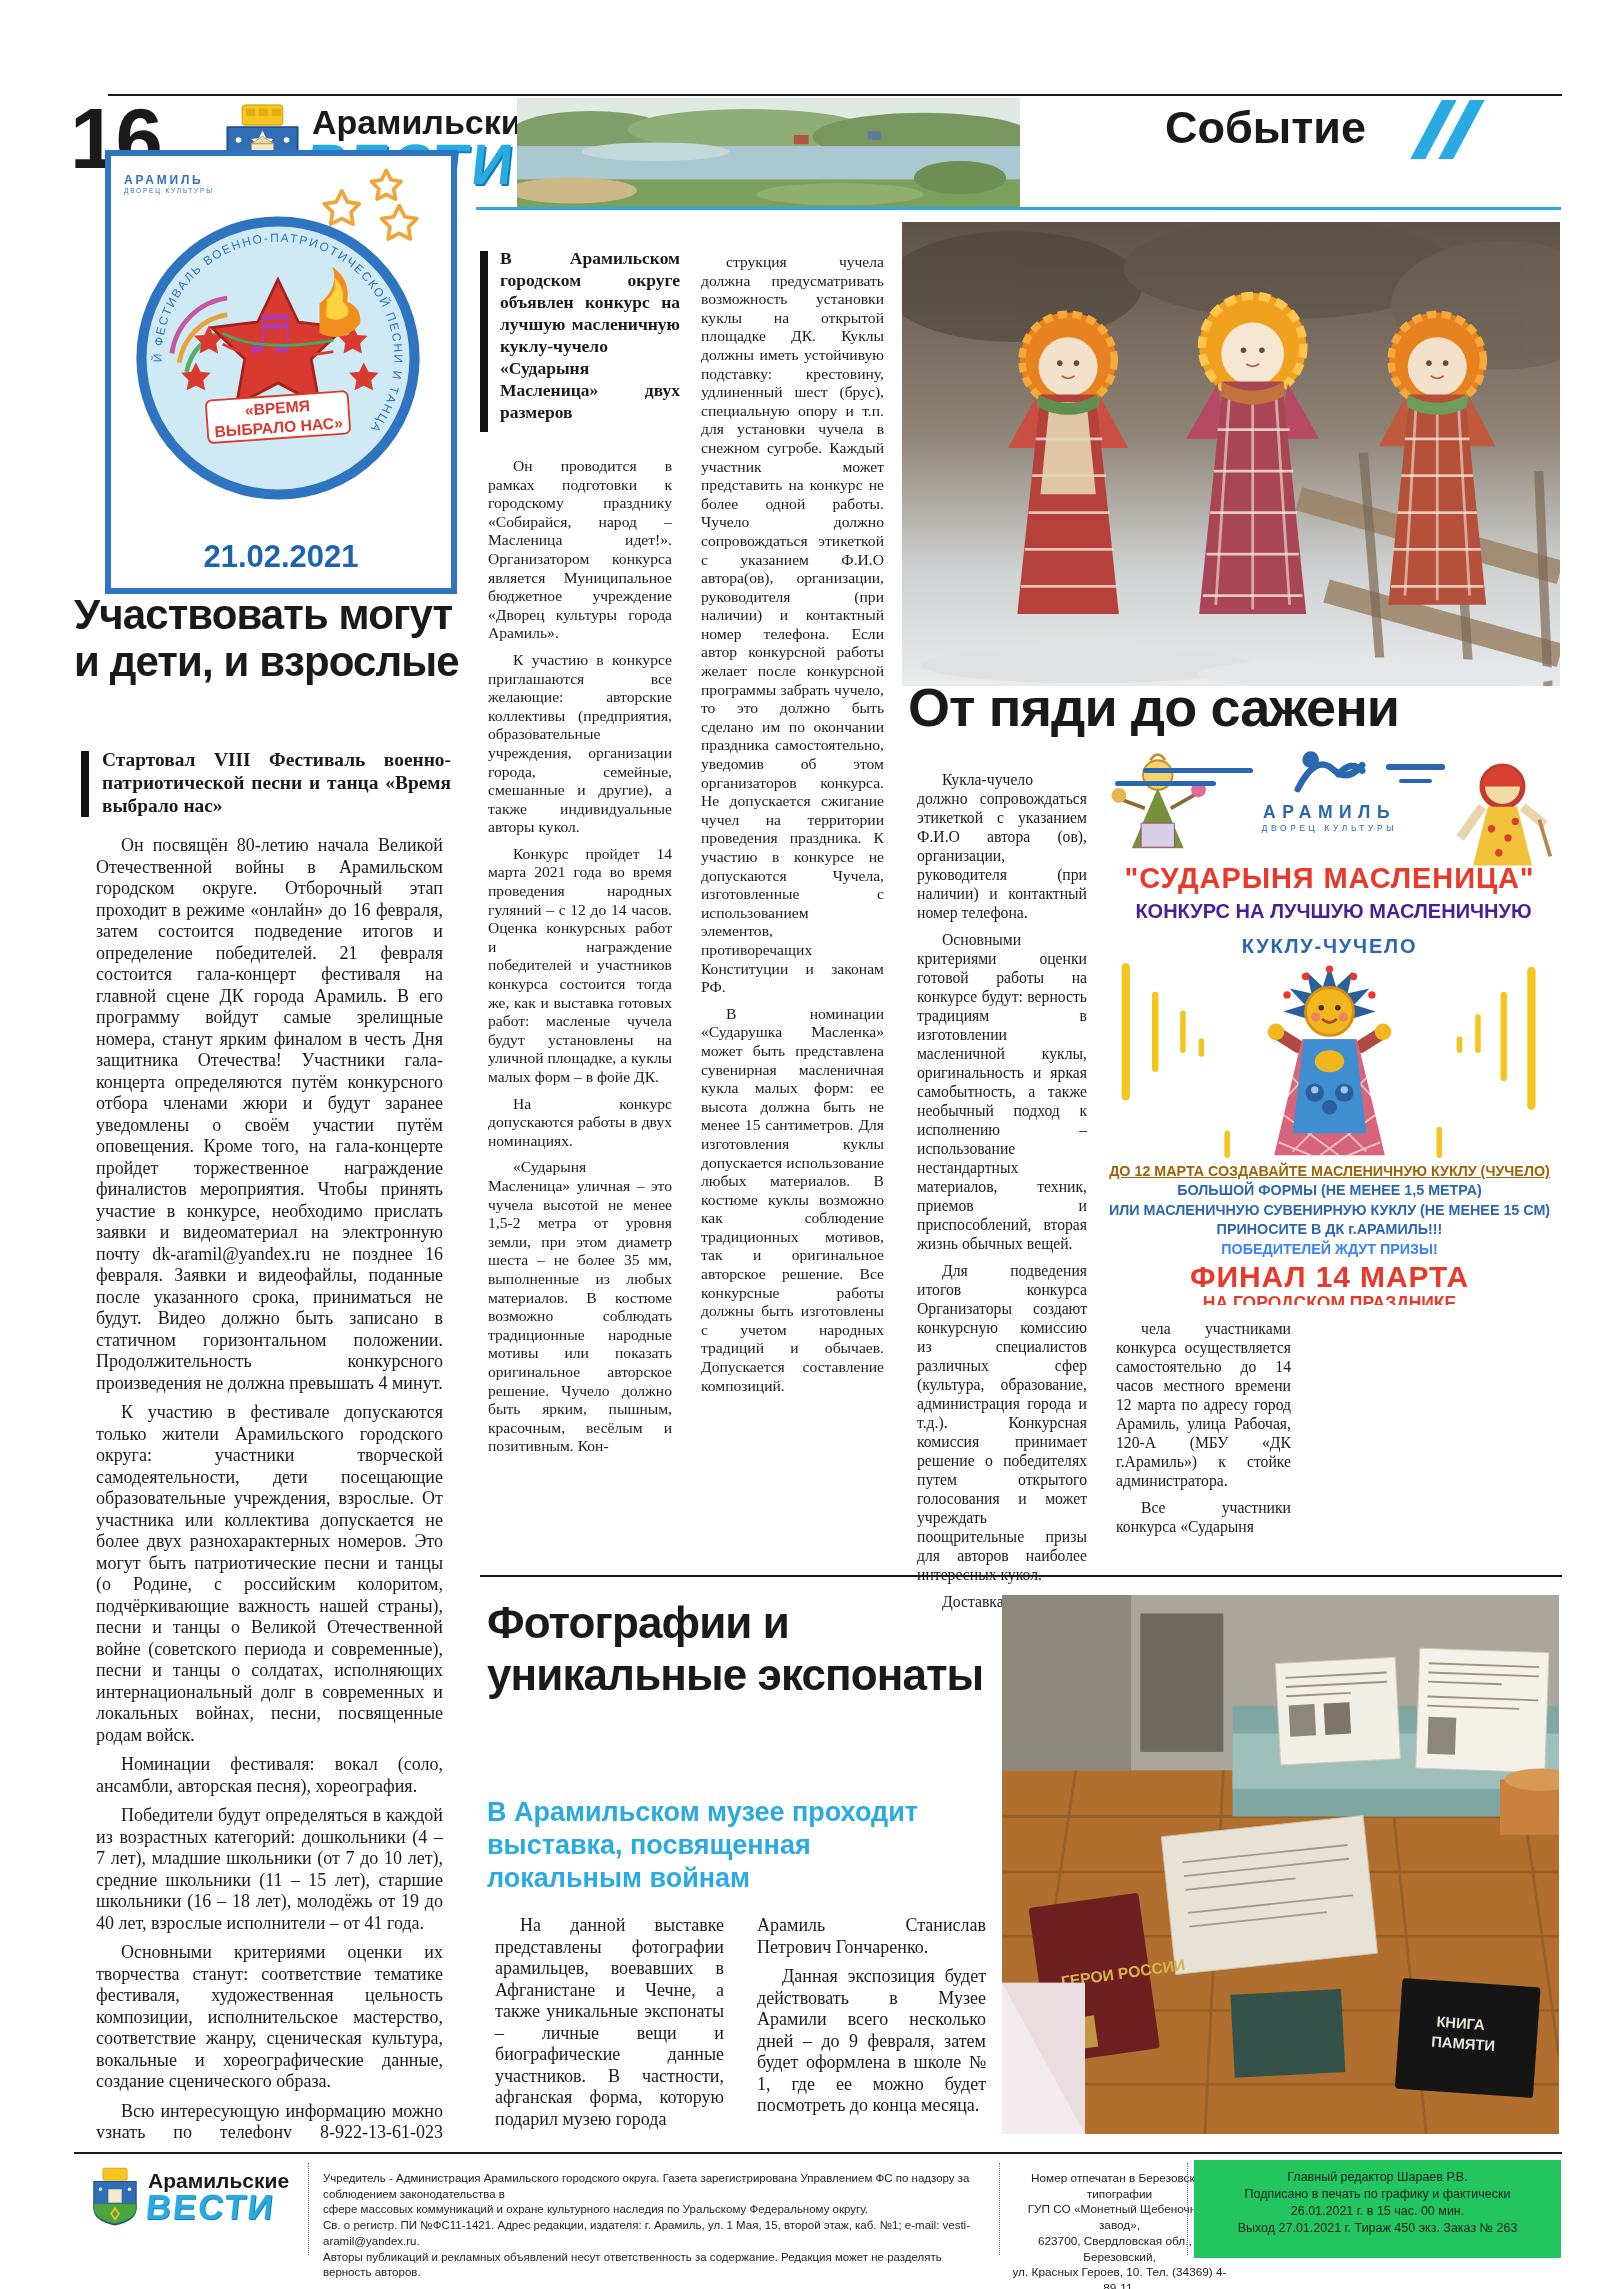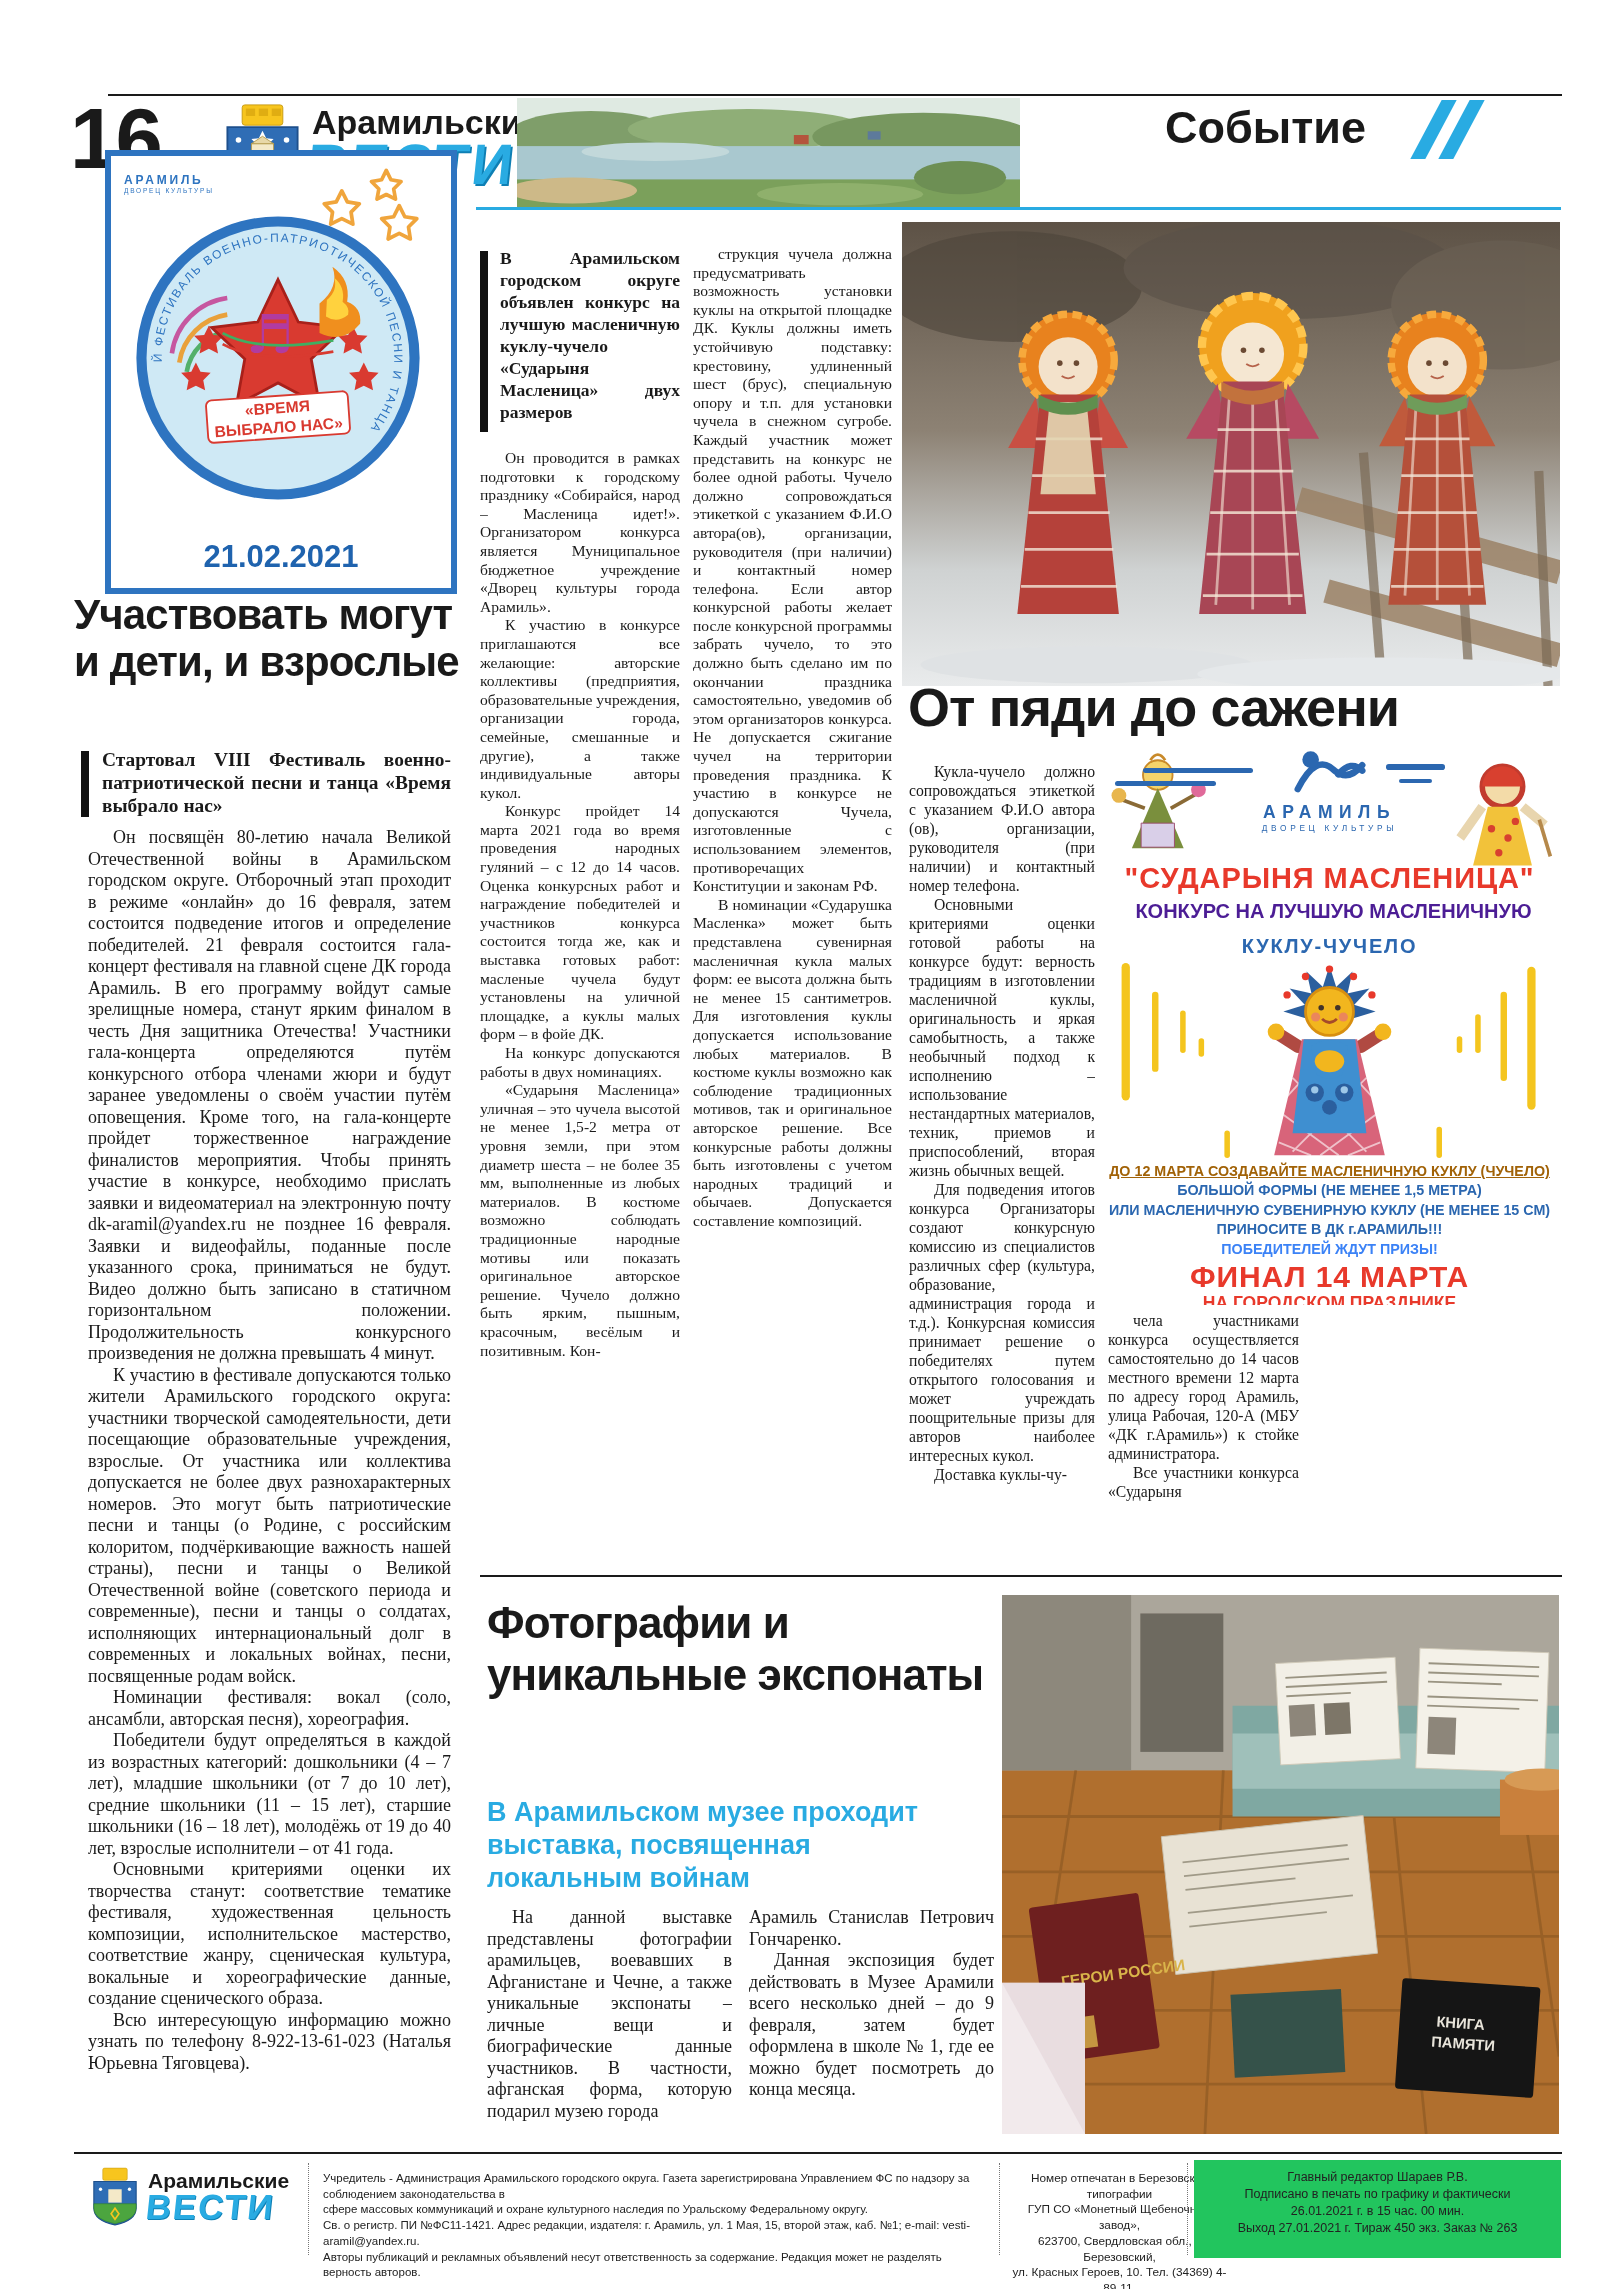--- a/index.html
+++ b/index.html
@@ -2,21 +2,21 @@
 <html lang="ru" style="font-size:14.8px"><head>
 <meta charset="utf-8">
 <style>
   html,body{margin:0;padding:0;background:#888;}
   #page{position:relative;width:1619px;height:2290px;background:#ffffff;overflow:hidden;
         font-family:"Liberation Serif", serif;color:#1a1a1a;}
   .abs{position:absolute;}
   .sans{font-family:"Liberation Sans", sans-serif;}
   .rule{background:#1a1a1a;}
   .cyan{color:#29abe2;}
-  .jtext p{margin:0;text-indent:25px;text-align:justify;}
+  .jtext p{margin:8px;text-indent:25px;text-align:justify;}
   .jtext{text-align:justify;-webkit-hyphens:auto;hyphens:auto;}
   .leadbar{background:#111;}
   .poster-line{text-align:center;font-weight:bold;font-family:"Liberation Sans", sans-serif;}
   .dotted-sep{border-left:1.8px dotted #777;width:0;}
   .footer-small{font-family:"Liberation Sans", sans-serif;color:#222;}
 </style>
 </head>
 <body>
 
 <div id="page">

